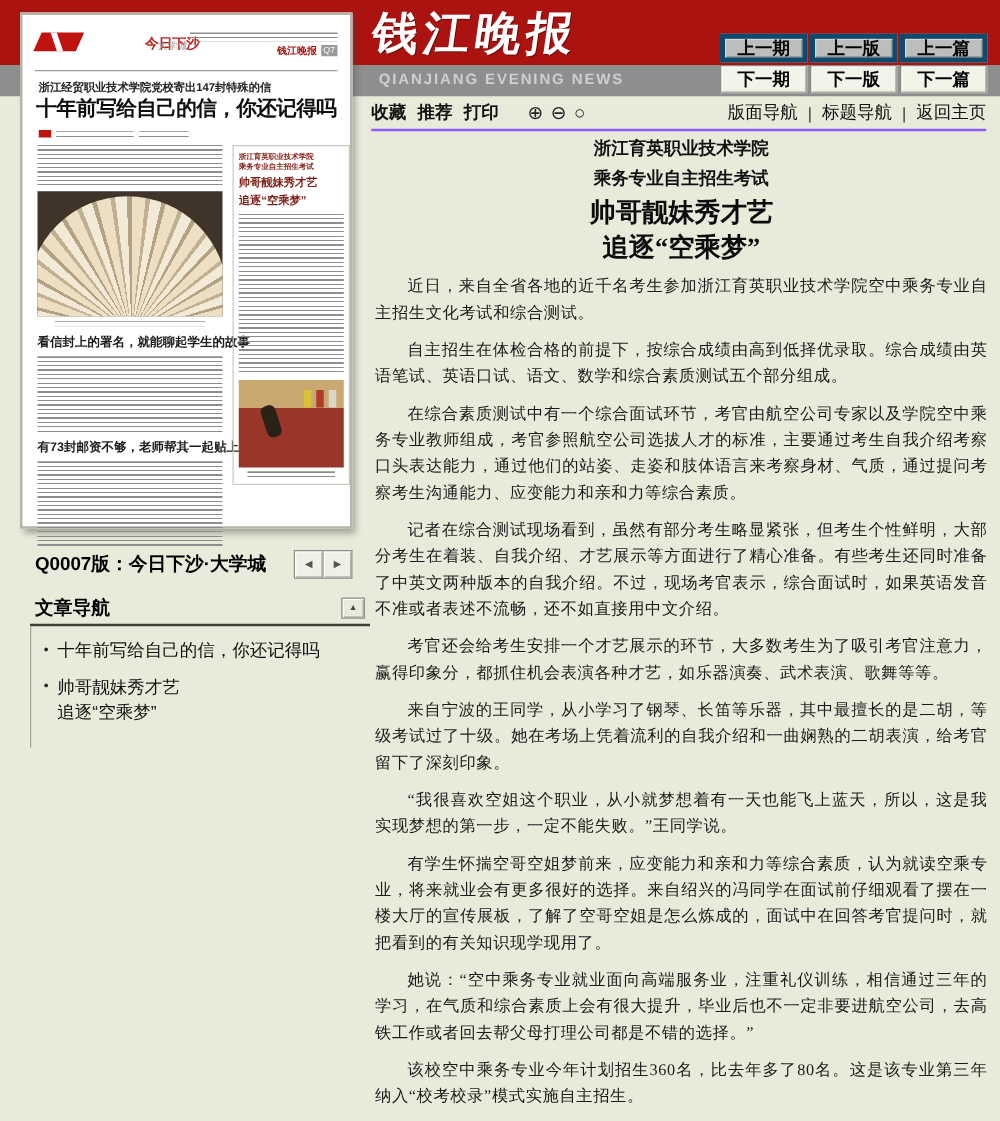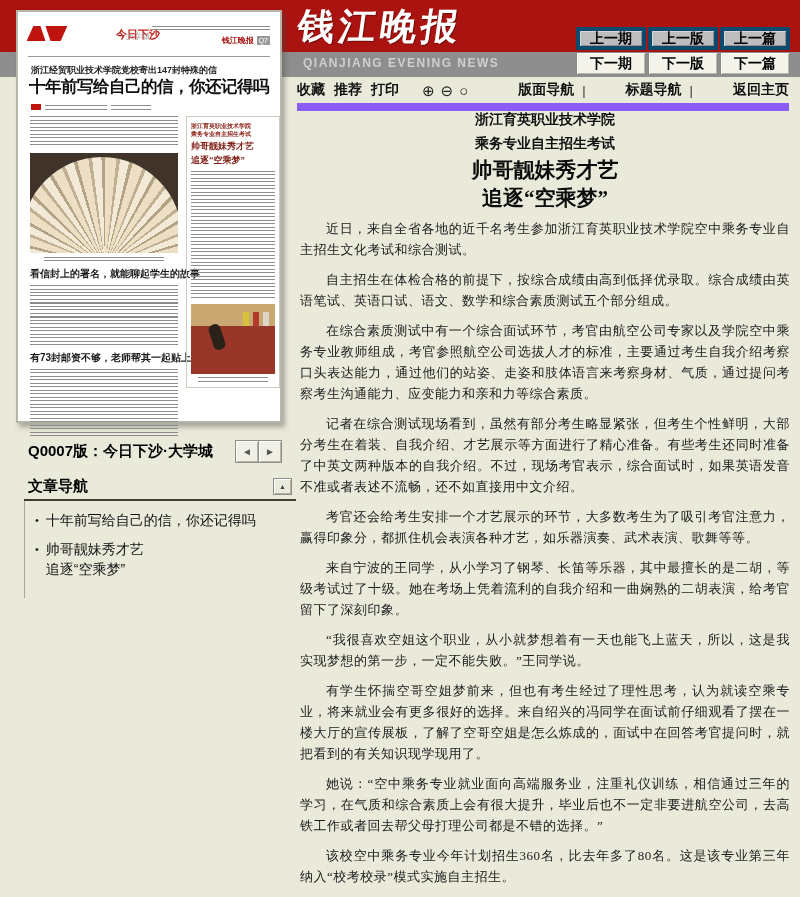--- a/index.html
+++ b/index.html
@@ -21,27 +21,27 @@
   .hdr-btns{position:absolute;top:27px;right:10px;display:grid;grid-template-columns:repeat(3,70px);grid-auto-rows:23px;gap:2px;}
   .hbtn{
     display:flex;align-items:center;justify-content:center;
     font-size:14px;font-weight:bold;color:#000;cursor:pointer;
   }
   .hbtn.row1{background:#bdbdbd;border:4px solid #0c4a6e;box-shadow:inset 1px 1px 0 #d6d6d6,inset -1px -1px 0 #8f8f8f;}
   .hbtn.row2{background:#f3f3ea;border:1px solid #8a8a85;box-shadow:inset 1px 1px 0 #ffffff,inset -1px -1px 0 #b9b9ae;}
   
   .toolbar{
     position:absolute;left:297px;top:80px;width:492px;height:20px;
-    display:flex;align-items:center;border-bottom:8px solid #8b5cf6;padding-bottom:3px;
+    display:flex;align-items:center;border-bottom:2px solid #8b5cf6;padding-bottom:3px;
   }
   .toolbar .tool{font-size:14px;font-weight:bold;color:#111;margin-right:9px;cursor:pointer;}
   .zoomicons{display:flex;align-items:center;gap:6px;margin-left:14px;}
   .zicon{font-size:15px;color:#222;cursor:pointer;line-height:1;}
   .toolbar-right{margin-left:auto;display:flex;align-items:center;gap:8px;}
-  .toolbar-right .tlink{font-size:14px;font-weight:bold;color:#111;cursor:pointer;margin-left:32px;}
+  .toolbar-right .tlink{font-size:14px;font-weight:normal;color:#111;cursor:pointer;}
   .toolbar-right .sep{font-size:13px;color:#333;}
   
   .thumb{
     position:absolute;left:16px;top:10px;width:262px;height:409px;background:#fff;
     border:2px solid #b5b5a9;box-shadow:3px 4px 5px rgba(80,80,70,.45);cursor:pointer;
   }
   .th-masthead{position:absolute;left:12px;top:14px;right:10px;height:26px;}
   .th-mark{position:absolute;left:0;top:0;width:34px;height:15px;background:#bf1310;transform:skewX(-24deg);}
   .th-mark:after{content:"";position:absolute;left:13px;top:0;width:5px;height:15px;background:#fff;transform:skewX(38deg);}
   .th-mast-title{position:absolute;left:42px;top:1px;color:#c0201a;font-size:11px;font-weight:bold;margin-left:44px;}
@@ -238,17 +238,17 @@
   <div class="a-title">帅哥靓妹秀才艺</div>
   <div class="a-title">追逐“空乘梦”</div>
   <div class="a-body">
     <p>近日，来自全省各地的近千名考生参加浙江育英职业技术学院空中乘务专业自主招生文化考试和综合测试。</p>
     <p>自主招生在体检合格的前提下，按综合成绩由高到低择优录取。综合成绩由英语笔试、英语口试、语文、数学和综合素质测试五个部分组成。</p>
     <p>在综合素质测试中有一个综合面试环节，考官由航空公司专家以及学院空中乘务专业教师组成，考官参照航空公司选拔人才的标准，主要通过考生自我介绍考察口头表达能力，通过他们的站姿、走姿和肢体语言来考察身材、气质，通过提问考察考生沟通能力、应变能力和亲和力等综合素质。</p>
     <p>记者在综合测试现场看到，虽然有部分考生略显紧张，但考生个性鲜明，大部分考生在着装、自我介绍、才艺展示等方面进行了精心准备。有些考生还同时准备了中英文两种版本的自我介绍。不过，现场考官表示，综合面试时，如果英语发音不准或者表述不流畅，还不如直接用中文介绍。</p>
     <p>考官还会给考生安排一个才艺展示的环节，大多数考生为了吸引考官注意力，赢得印象分，都抓住机会表演各种才艺，如乐器演奏、武术表演、歌舞等等。</p>
     <p>来自宁波的王同学，从小学习了钢琴、长笛等乐器，其中最擅长的是二胡，等级考试过了十级。她在考场上凭着流利的自我介绍和一曲娴熟的二胡表演，给考官留下了深刻印象。</p>
     <p>“我很喜欢空姐这个职业，从小就梦想着有一天也能飞上蓝天，所以，这是我实现梦想的第一步，一定不能失败。”王同学说。</p>
-    <p>有学生怀揣空哥空姐梦前来，但也有考生经过了理性思考，认为就读空乘专业，将来就业会有更多很好的选择。来自绍兴的冯同学在面试前仔细观看了摆在一楼大厅的宣传展板，了解了空哥空姐是怎么炼成的，面试中在回答考官提问时，就把看到的有关知识现学现用了。</p>
+    <p>有学生怀揣空哥空姐梦前来，应变能力和亲和力等综合素质，认为就读空乘专业，将来就业会有更多很好的选择。来自绍兴的冯同学在面试前仔细观看了摆在一楼大厅的宣传展板，了解了空哥空姐是怎么炼成的，面试中在回答考官提问时，就把看到的有关知识现学现用了。</p>
     <p>她说：“空中乘务专业就业面向高端服务业，注重礼仪训练，相信通过三年的学习，在气质和综合素质上会有很大提升，毕业后也不一定非要进航空公司，去高铁工作或者回去帮父母打理公司都是不错的选择。”</p>
     <p>该校空中乘务专业今年计划招生360名，比去年多了80名。这是该专业第三年纳入“校考校录”模式实施自主招生。</p>
   </div>
 </div>
 
 </body></html>

